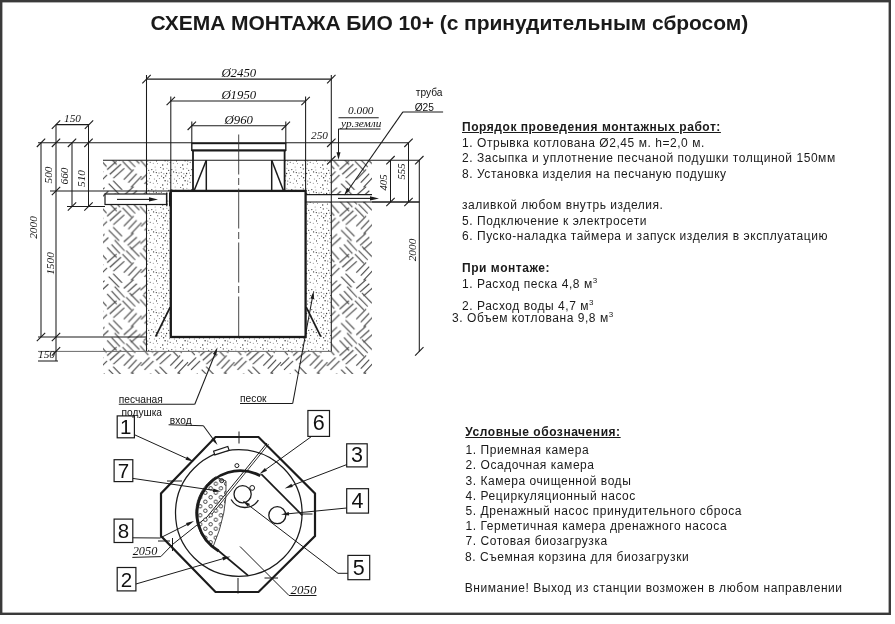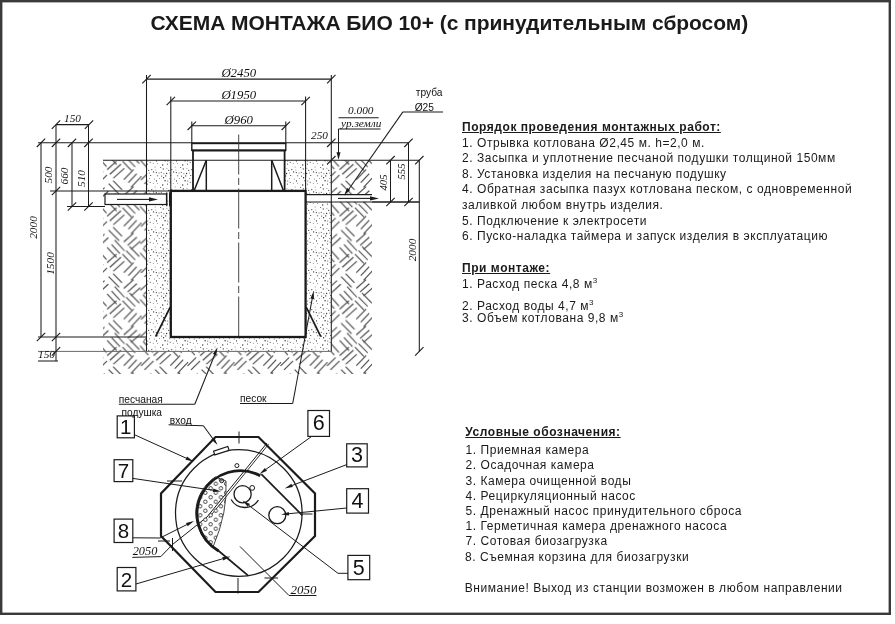--- a/index.html
+++ b/index.html
@@ -263,28 +263,27 @@
 <text x="118.8" y="402.6" font-family="Liberation Sans" font-size="10.2" fill="#111" text-anchor="start">песчаная</text>
 <text x="121.5" y="415.6" font-family="Liberation Sans" font-size="10.2" fill="#111" text-anchor="start">подушка</text>
 <text x="240" y="401.8" font-family="Liberation Sans" font-size="10.2" fill="#111" text-anchor="start">песок</text>
 <text x="169.8" y="424.2" font-family="Liberation Sans" font-size="10.2" fill="#111" text-anchor="start">вход</text>
     </svg>
 <div style="position:absolute;left:150.5px;top:11.3px;font-size:21px;font-weight:bold;letter-spacing:-0.05px;white-space:nowrap;">СХЕМА МОНТАЖА БИО 10+ (с принудительным сбросом)</div>
     <div style="position:absolute;left:462px;top:119.5px;font-size:12px;font-weight:bold;letter-spacing:0.55px;white-space:nowrap;"><span style="text-decoration:underline;margin-top:48px;">Порядок проведения монтажных работ:</span></div>
     <div style="position:absolute;left:462px;top:135.6px;font-size:12px;letter-spacing:0.55px;white-space:nowrap;">1. Отрывка котлована Ø2,45 м. h=2,0 м.</div>
     <div style="position:absolute;left:462px;top:151.2px;font-size:12px;letter-spacing:0.55px;white-space:nowrap;">2. Засыпка и уплотнение песчаной подушки толщиной 150мм</div>
     <div style="position:absolute;left:462px;top:166.8px;font-size:12px;letter-spacing:0.55px;white-space:nowrap;">8. Установка изделия на песчаную подушку</div>
-    <div style="position:absolute;left:462px;top:182.4px;font-size:12px;letter-spacing:0.55px;white-space:nowrap;">4. Обратная засыпка пазух котлована песком, с одновременной</div>
     <div style="position:absolute;left:462px;top:198.0px;font-size:12px;letter-spacing:0.55px;white-space:nowrap;">заливкой любом внутрь изделия.</div>
     <div style="position:absolute;left:462px;top:213.6px;font-size:12px;letter-spacing:0.55px;white-space:nowrap;">5. Подключение к электросети</div>
     <div style="position:absolute;left:462px;top:229.2px;font-size:12px;letter-spacing:0.55px;white-space:nowrap;">6. Пуско-наладка таймера и запуск изделия в эксплуатацию</div>
-    <div style="position:absolute;left:462px;top:261.4px;font-size:12px;font-weight:bold;letter-spacing:0.55px;white-space:nowrap;"><span style="text-decoration:underline;">При монтаже:</span></div>
+    <div style="position:absolute;left:462px;top:261.4px;font-size:12px;font-weight:bold;letter-spacing:0.55px;white-space:nowrap;"><span style="">При монтаже:</span></div>
     <div style="position:absolute;left:462px;top:276.1px;font-size:12px;letter-spacing:0.55px;white-space:nowrap;">1. Расход песка 4,8 м<sup style="font-size:8px;letter-spacing:0;">3</sup></div>
     <div style="position:absolute;left:462px;top:298px;font-size:12px;letter-spacing:0.55px;white-space:nowrap;">2. Расход воды 4,7 м<sup style="font-size:8px;letter-spacing:0;">3</sup></div>
-    <div style="position:absolute;left:462px;top:309.7px;font-size:12px;letter-spacing:0.55px;white-space:nowrap;">3. Объем котлована 9,8 м<sup style="font-size:8px;letter-spacing:0;">3</sup></div>
+    <div style="position:absolute;left:452px;top:309.7px;font-size:12px;letter-spacing:0.55px;white-space:nowrap;">3. Объем котлована 9,8 м<sup style="font-size:8px;letter-spacing:0;">3</sup></div>
     <div style="position:absolute;left:465.3px;top:425.2px;font-size:12px;font-weight:bold;letter-spacing:0.55px;white-space:nowrap;"><span style="text-decoration:underline;">Условные обозначения:</span></div>
     <div style="position:absolute;left:465.5px;top:443.2px;font-size:12px;letter-spacing:0.55px;white-space:nowrap;">1. Приемная камера</div>
     <div style="position:absolute;left:465.5px;top:458.4px;font-size:12px;letter-spacing:0.55px;white-space:nowrap;">2. Осадочная камера</div>
     <div style="position:absolute;left:465.5px;top:473.6px;font-size:12px;letter-spacing:0.55px;white-space:nowrap;">3. Камера очищенной воды</div>
     <div style="position:absolute;left:465.5px;top:488.8px;font-size:12px;letter-spacing:0.55px;white-space:nowrap;">4. Рециркуляционный насос</div>
     <div style="position:absolute;left:465.5px;top:504.0px;font-size:12px;letter-spacing:0.55px;white-space:nowrap;">5. Дренажный насос принудительного сброса</div>
     <div style="position:absolute;left:465.5px;top:519.2px;font-size:12px;letter-spacing:0.55px;white-space:nowrap;">1. Герметичная камера дренажного насоса</div>
     <div style="position:absolute;left:465.5px;top:534.4px;font-size:12px;letter-spacing:0.55px;white-space:nowrap;">7. Сотовая биозагрузка</div>
     <div style="position:absolute;left:465px;top:549.6px;font-size:12px;letter-spacing:0.55px;white-space:nowrap;">8. Съемная корзина для биозагрузки</div>
     <div style="position:absolute;left:464.8px;top:580.6px;font-size:12px;letter-spacing:0.55px;white-space:nowrap;">Внимание! Выход из станции возможен в любом направлении</div>

